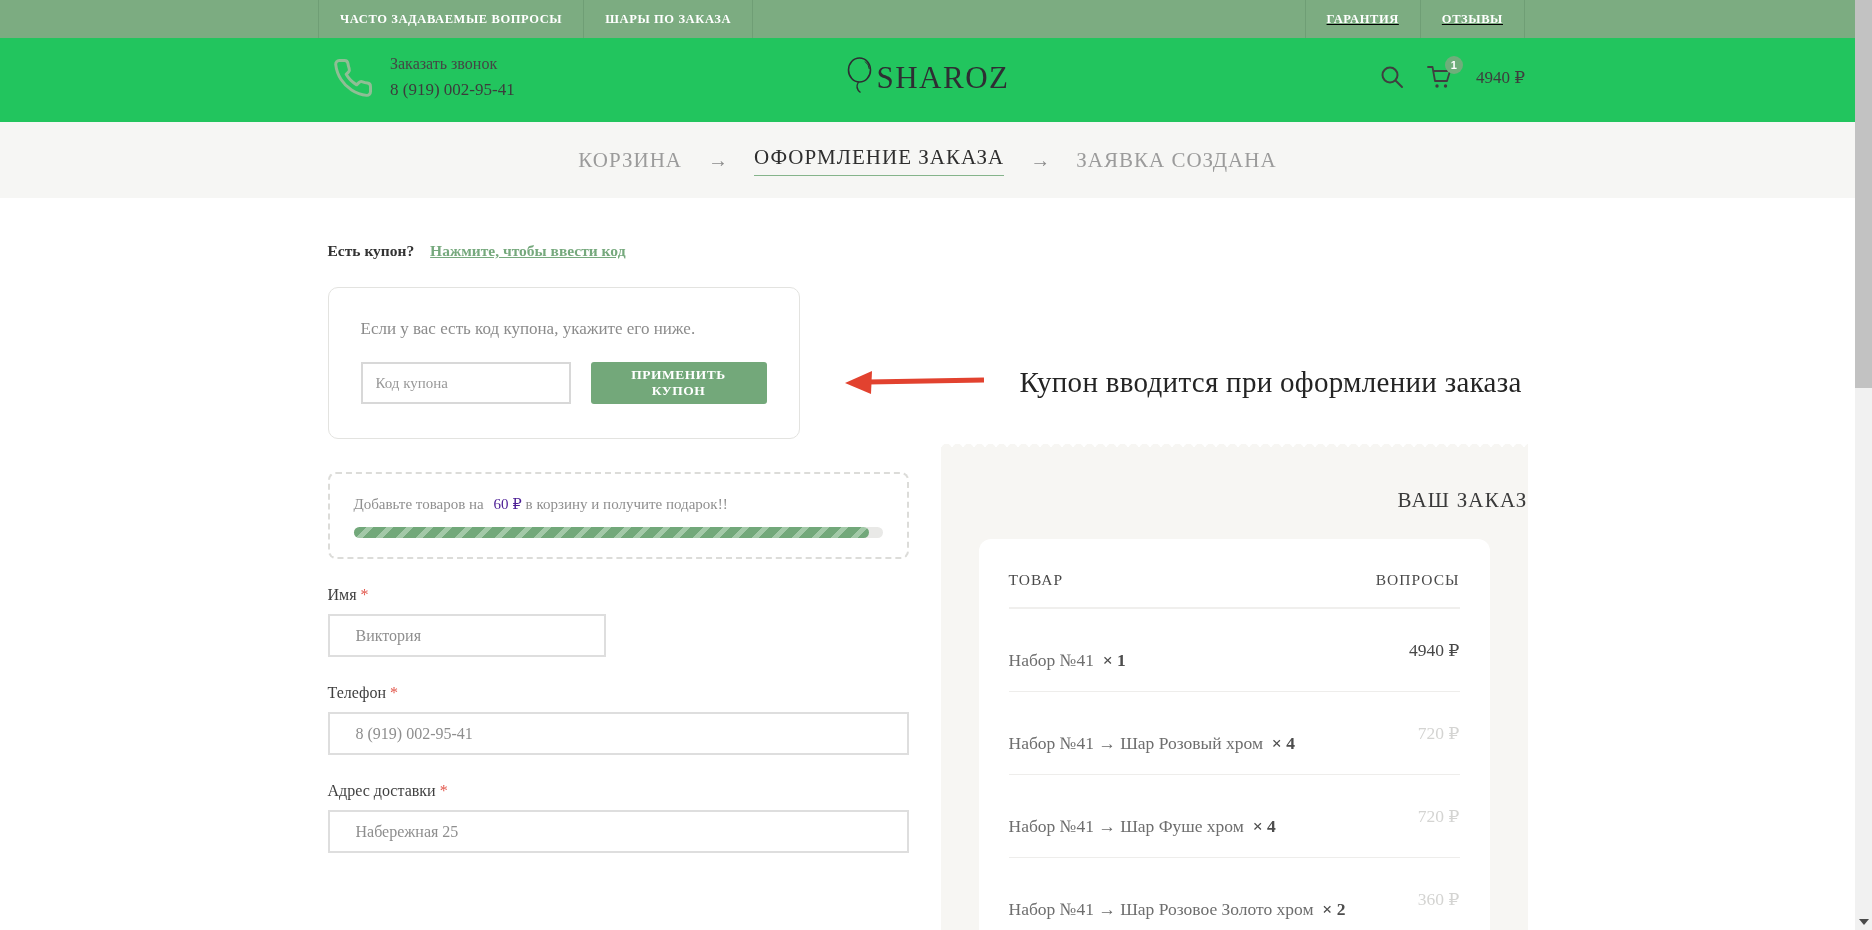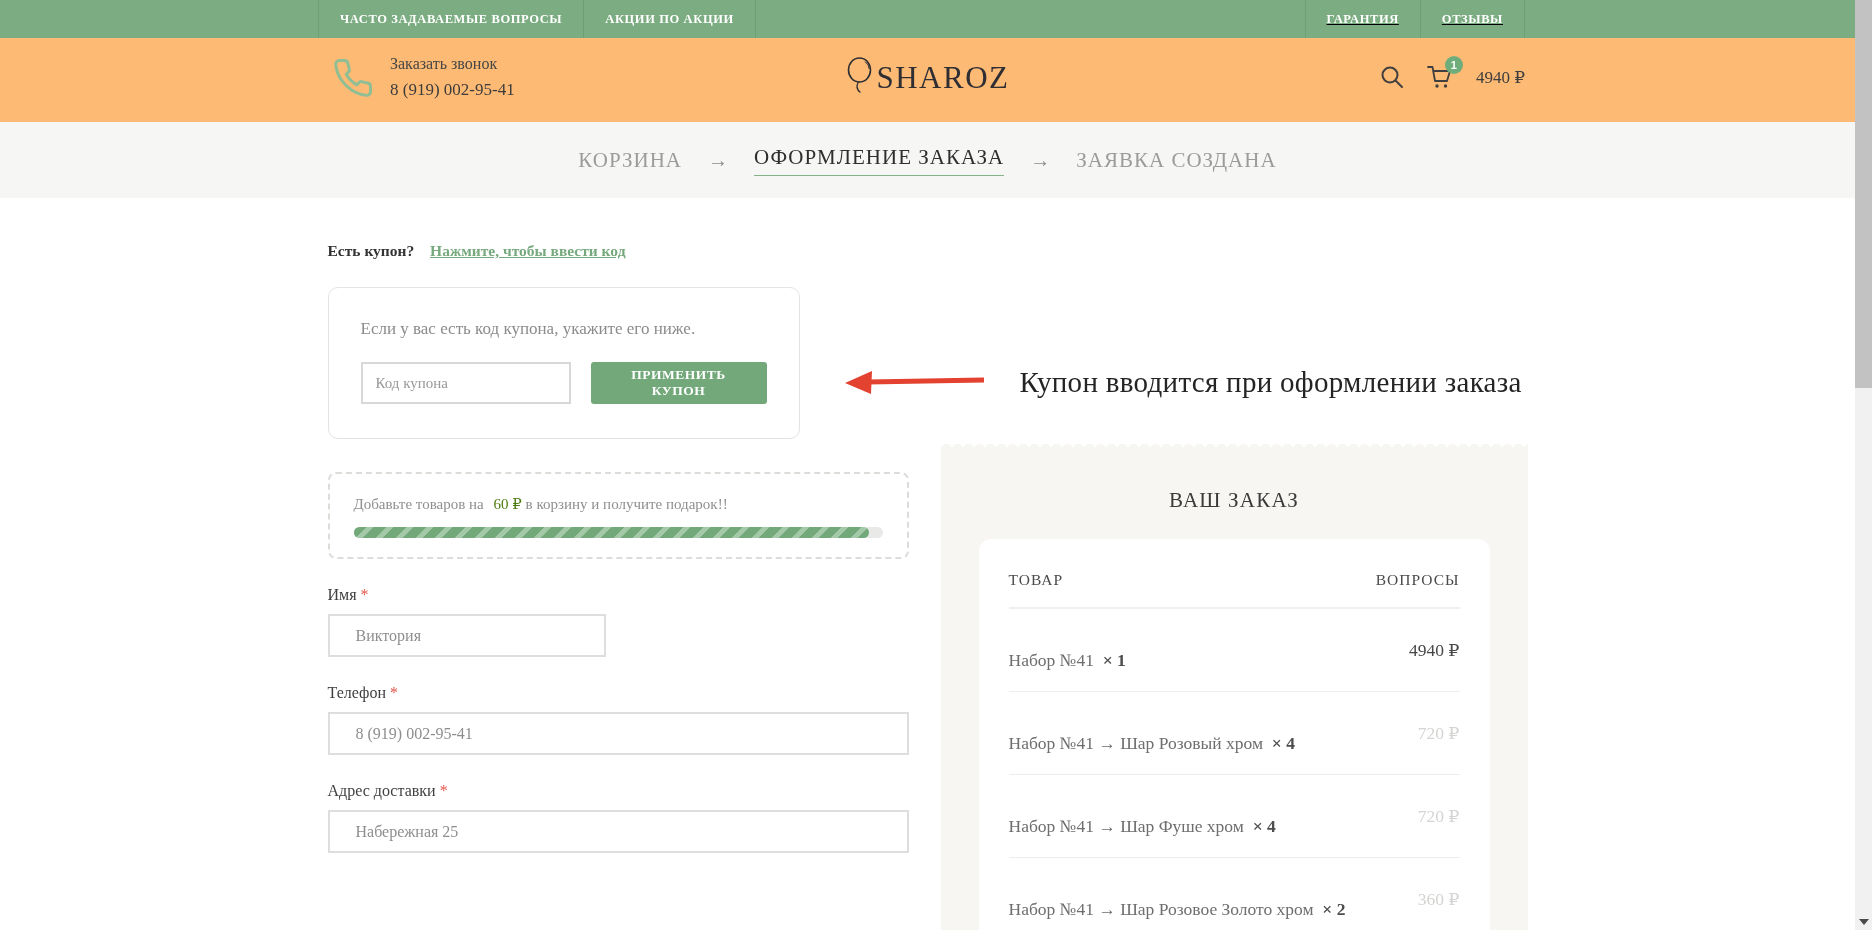--- a/index.html
+++ b/index.html
@@ -10,21 +10,21 @@
   
   .topbar { height:38px; background:#7cac81; display:flex; justify-content:space-between; }
   .tb-group { display:flex; }
   .tb-left { margin-left:318px; }
   .tb-right { margin-right:330px;text-decoration:underline; }
   .tb-item { display:flex; align-items:center; padding:16px 21px; border-left:1px solid #6f9e75;
     color:#fff; font-weight:bold; font-size:12.5px; letter-spacing:.6px; cursor:pointer; white-space:nowrap; }
   .tb-group .tb-item:last-child { border-right:1px solid #6f9e75; }
 
   
-  .header { height:84px; position:relative; background:#fdba74; }
+  .header { height:84px; position:relative; background:#22c55e; }
   .callback { position:absolute; left:332px; top:14px; display:flex; gap:16px; align-items:center; cursor:pointer; }
   .callback-texts { font-size:16px; color:#454545; line-height:1.55; }
   .callback-phone { font-size:17px; color:#3c3c3c; }
   .logo { position:absolute; left:927px; top:18px; transform:translateX(-50%);
     display:flex; align-items:flex-start; gap:2px; cursor:pointer; }
   .logo-text { font-size:31px; letter-spacing:1.5px; color:#2e2e33; line-height:44px; }
   .header-right { position:absolute; right:330px; top:26px; display:flex; align-items:center; gap:22px; }
   .cart-wrap { position:relative; cursor:pointer; }
   .cart-badge { position:absolute; top:-8px; right:-9px; width:18px; height:18px; border-radius:50%;
     background:#6fae7b; color:#fff; font-size:11px; font-weight:bold;
@@ -59,40 +59,40 @@
     color:#8e8e8e; font-family:inherit; outline:none; background:#fff; }
   .coupon-input::placeholder { color:#999; opacity:1; }
   .apply-btn { height:42px; padding:0 19px; background:#73a87a; border:none; border-radius:3px;
     color:#fff; font-weight:bold; font-size:13.5px; letter-spacing:.5px; font-family:inherit; cursor:pointer; }
 
   .annotation { position:absolute; top:168px; left:-97px; display:flex; align-items:center; gap:34px; white-space:nowrap; }
   .annotation-text { font-size:29px; color:#242424; letter-spacing:.3px; }
 
   .gift-box { margin-top:33px; width:581px; border:2px dashed #dcdcd9; border-radius:8px; padding:21px 24px 19px; }
   .gift-text { font-size:15px; color:#8f8f8f; }
-  .gift-amount { color:#4d7c0f;padding-left:6px; }
+  .gift-amount { color:#4c1d95;padding-left:6px; }
   .progress { margin-top:14px; height:11px; background:#e9e9e7; border-radius:6px; position:relative; }
   .progress-fill { height:11px; border-radius:6px;
     background:repeating-linear-gradient(135deg,#72a87a 0 9px,#a3c9a8 9px 14px); }
 
   .billing-title { margin-top:37px; font-size:23px; color:#3c3c3c; letter-spacing:.5px; }
   .field { margin-top:27px; }
   .field-label { font-size:16px; color:#3f3f3f; }
   .req { color:#e2574c; margin-left:4px; }
   .field-input { display:block; margin-top:10px; height:43px; border:2px solid #dedede; padding:0 26px;
     font-size:16px; color:#8e8e8e; font-family:inherit; outline:none; background:#fff; }
   .field-input.narrow { width:278px; }
   .field-input.full { width:581px; }
 
   
   .order-panel { margin-top:249px; background:#f7f6f3; position:relative; min-height:450px; padding-bottom:30px; }
   .order-panel::before { content:""; position:absolute; left:0; right:0; top:-7px; height:8px;
     background-image:radial-gradient(circle at 5.5px 9px, #f7f6f3 5px, rgba(0,0,0,0) 5.5px);
     background-size:11px 8px; background-repeat:repeat-x; }
-  .order-title { padding-top:41px; text-align:center; font-size:21px; letter-spacing:1.2px; color:#3a3a3a; }
+  .order-title { padding-top:41px; text-align:right; font-size:21px; letter-spacing:1.2px; color:#3a3a3a; }
   .order-card { margin:26px 38px 0; background:#fff; border-radius:12px 12px 0 0; padding:26px 30px 0; }
   .card-head { display:flex; justify-content:space-between; font-size:15.5px; color:#4a4a4a;
     letter-spacing:1px; padding:6px 0 18px; border-bottom:2px solid #f0efed; }
   .order-row { display:flex; justify-content:space-between; align-items:center; gap:24px;
     padding:17px 0; border-bottom:1px solid #eeedeb; }
   .order-name { font-size:17.5px; color:#6e6e6e; line-height:1.6; max-width:345px;margin-top:20px; }
   .order-qty { font-weight:bold; color:#4d4d4d; }
   .order-price { font-size:17.5px; color:#474747; white-space:nowrap; }
   .order-price.muted { color:#d4d4d2; }
 
@@ -107,21 +107,21 @@
   svg { display:block; }
 </style>
 </head>
 <body>
 
 <div class="page">
 
   <div class="topbar">
     <div class="tb-group tb-left">
         <div class="tb-item">ЧАСТО ЗАДАВАЕМЫЕ ВОПРОСЫ</div>
-        <div class="tb-item">АКЦИИ ПО АКЦИИ</div>
+        <div class="tb-item">ШАРЫ ПО ЗАКАЗА</div>
       </div>
     <div class="tb-group tb-right">
         <div class="tb-item">ГАРАНТИЯ</div>
         <div class="tb-item">ОТЗЫВЫ</div>
       </div>
   </div>
 
   <div class="header">
     <div class="callback">
       <span>

